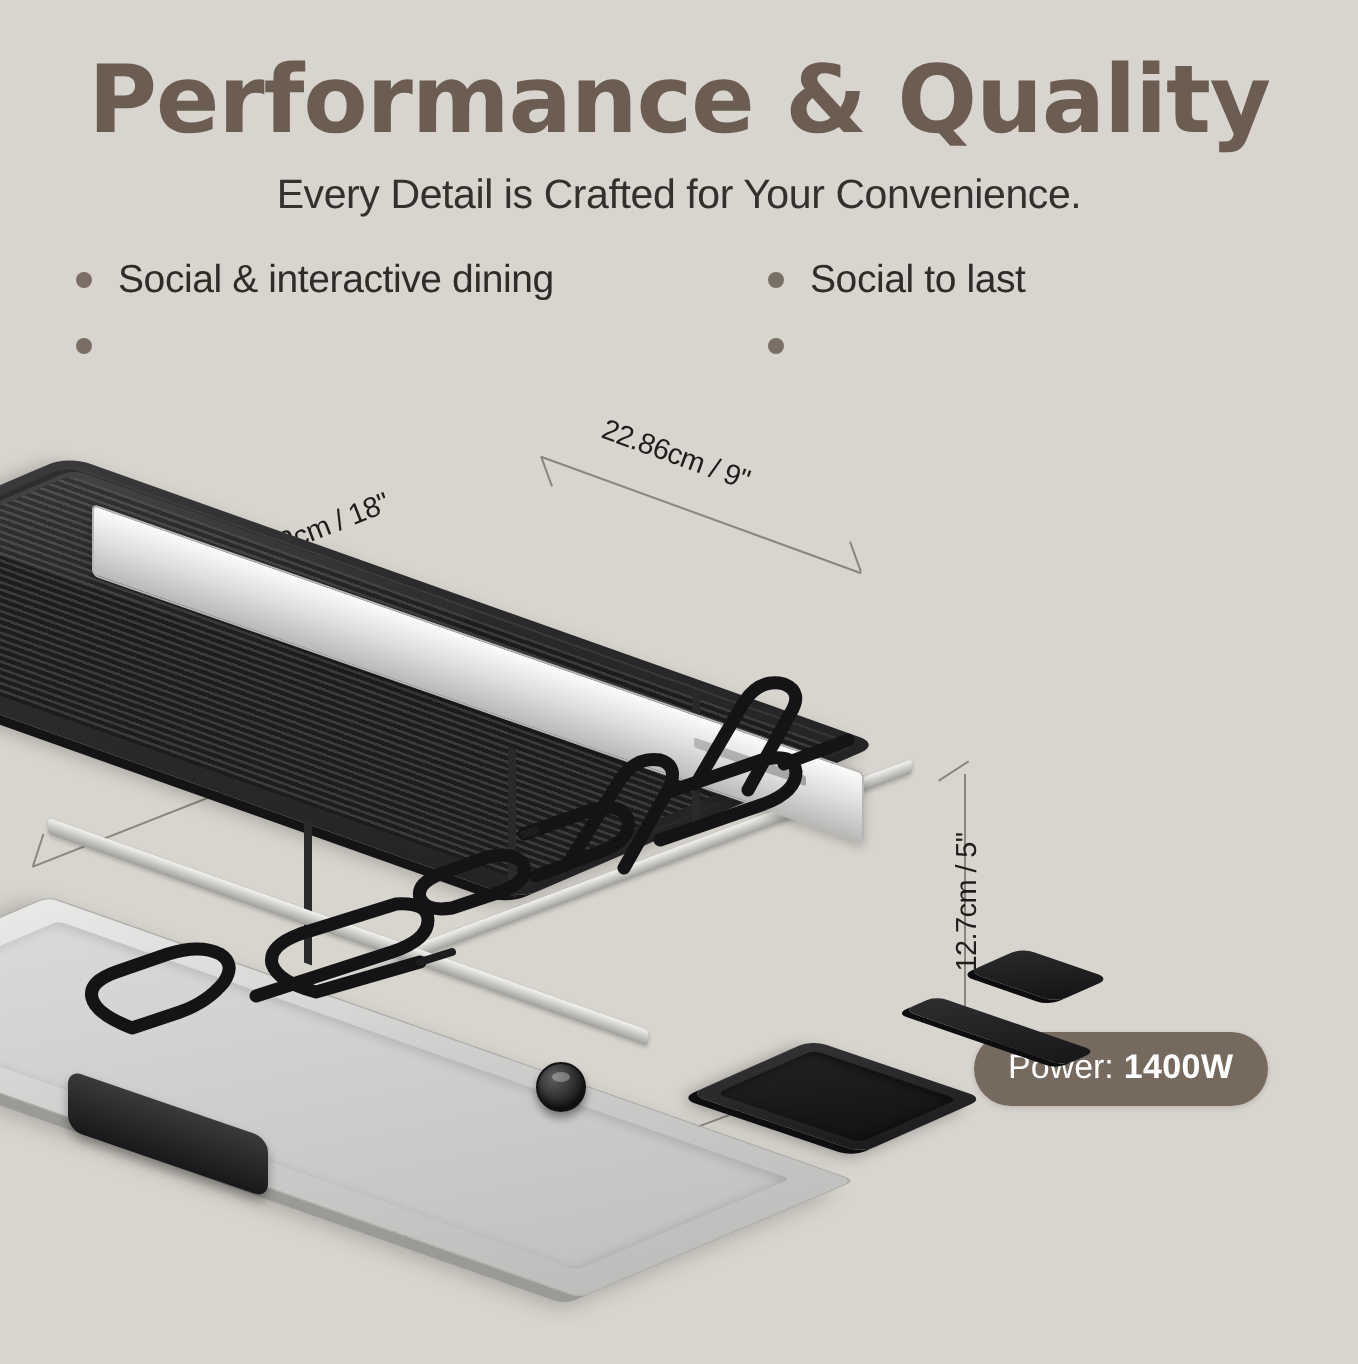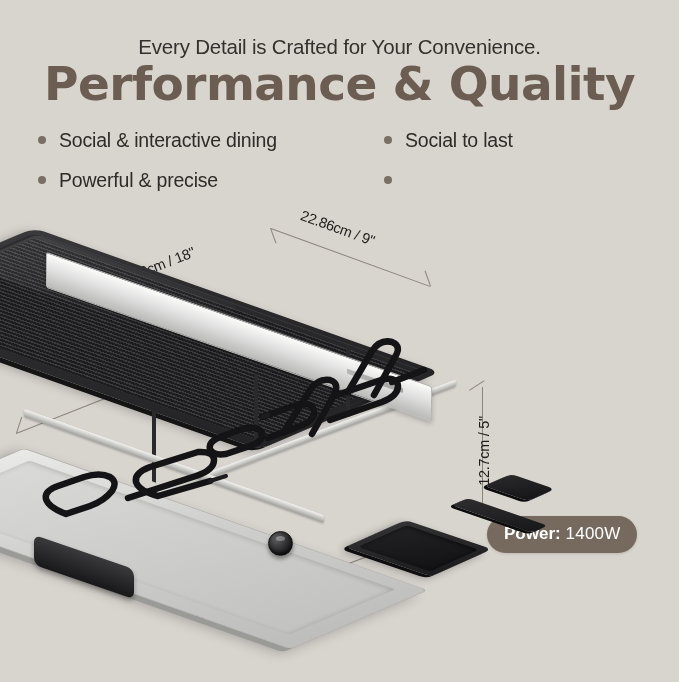--- a/index.html
+++ b/index.html
@@ -59,22 +59,22 @@
   
   #power-badge {
     position:absolute; left:487px; top:320px;
     background:#766a5e; color:#fff;
     border-radius:21px;
     padding:8px 17px 9px 17px;
     font-size:17px;
     white-space:nowrap;
     box-shadow:0 1px 3px rgba(0,0,0,.13);
   }
-  #power-badge .pw-key { font-weight:bold; }
-  #power-badge .pw-val { font-weight:normal; letter-spacing:.2px; }
+  #power-badge .pw-key { font-weight:normal; }
+  #power-badge .pw-val { font-weight:bold; letter-spacing:.2px; }
 
   
   #grill-plate {
     position:absolute; left:34px; top:32px;
     width:406px; height:196px;
     transform:matrix(1,0.355,-0.92,0.395,0,0);
     transform-origin:0 0;
   }
   #grill-plate .plate-body {
     position:absolute; inset:0;
@@ -199,36 +199,35 @@
     transform-origin:0 0;
     background:linear-gradient(125deg,#2a2a2c,#141416);
     border-radius:6px;
     box-shadow:0 4px 0 #0c0c0e;
   }
 </style>
 </head>
 <body>
 
 <div id="header">
+  <div id="page-title">Performance &amp; Quality</div>
   <div id="page-subtitle">Every Detail is Crafted for Your Convenience.</div>
-  <div id="page-title">Performance &amp; Quality</div>
 </div>
 
 <div id="features">
   <div class="feature">
     <span class="bullet-dot"></span>
     <span class="feature-label">Social &amp; interactive dining</span>
   </div>
   <div class="feature">
     <span class="bullet-dot"></span>
     <span class="feature-label">Social to last</span>
   </div>
   <div class="feature">
     <span class="bullet-dot"></span>
-    <span class="feature-label">Powerful &amp; precise</span>
   </div>
   <div class="feature">
     <span class="bullet-dot"></span>
   </div>
 </div>
 
 <div id="stage">
 
   <div class="dim-line" style="left:16px; top:237px; width:240px; transform:rotate(-21.5deg);"></div>
   <div class="dim-tick" style="left:16px; top:237px; width:17px; transform:rotate(-72deg);"></div>

